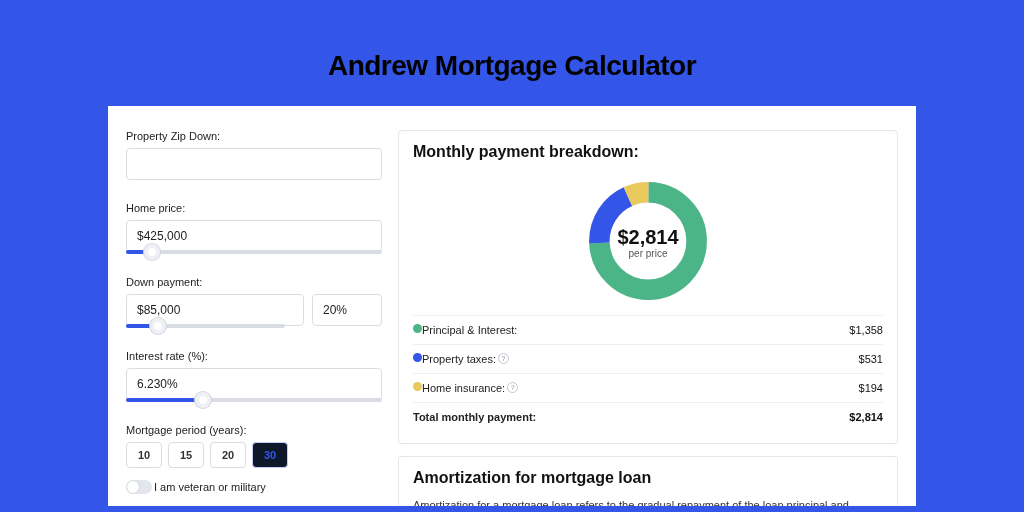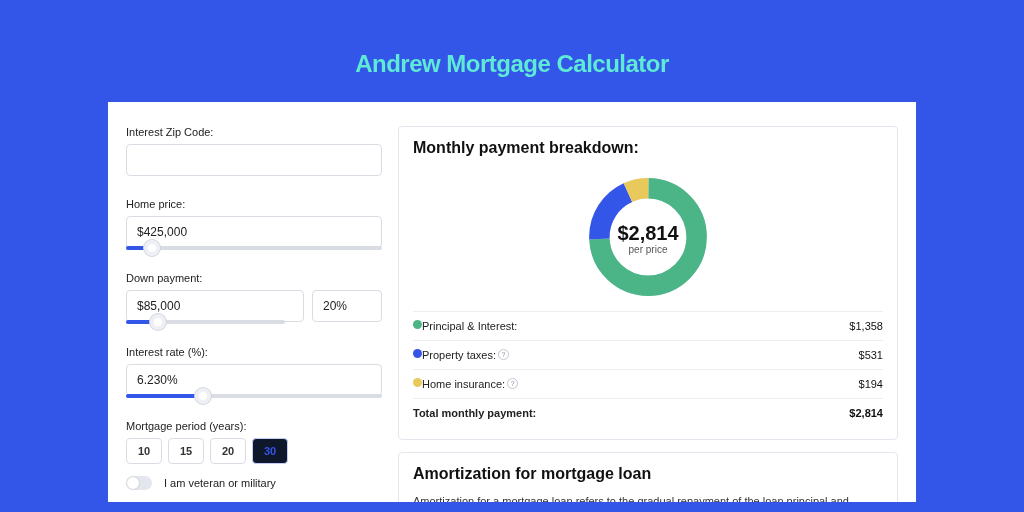--- a/index.html
+++ b/index.html
@@ -12,22 +12,22 @@
     position: relative;
   }
   .outer {
     position: absolute;
     left: 108px;
     top: 0;
     width: 808px;
     height: 512px;
   }
   .title {
-    color: #5eead4;
-    font-size: 24px;
+    color: #000000;
+    font-size: 28px;
     font-weight: 700;
     text-align: center;
     padding: 50px 0 24px;
     letter-spacing: -0.5px;
   }
   .card {
     background: #fff;
     display: flex;
     padding: 24px 18px 0;
     height: 400px;
@@ -98,21 +98,21 @@
     display: flex;
     align-items: center;
     justify-content: center;
     cursor: pointer;
   }
   .period-btn.active {
     background: #0f172a;
     color: #3355e8;
     border-color: #c2cef8;
   }
-  .toggle-row { display: flex; align-items: center; gap: 12px; margin-top: 12px; }
+  .toggle-row { display: flex; align-items: center; gap: 2px; margin-top: 12px; }
   .toggle {
     width: 26px;
     height: 14px;
     background: #e4e6ee;
     border-radius: 7px;
     position: relative;
   }
   .toggle-knob {
     position: absolute;
     left: 1px; top: 1px;
@@ -185,21 +185,21 @@
 <body>
 
 <div class="outer">
   <h1 class="title">Andrew Mortgage Calculator</h1>
 
   <div class="card">
 
     <div class="form-col">
 
       <div class="field-group">
-        <div class="field-label">Interest Zip Code:</div>
+        <div class="field-label">Property Zip Down:</div>
         <input class="text-input" value="" style="">
       </div>
 
       <div class="field-group">
         <div class="field-label">Home price:</div>
         <input class="text-input" value="$425,000" style="">
         <div class="slider-track">
           <div class="slider-fill" id="price-fill" style="width: 10%;"></div>
           <div class="slider-thumb" id="price-thumb" style="left: 10%;"></div>
         </div>

